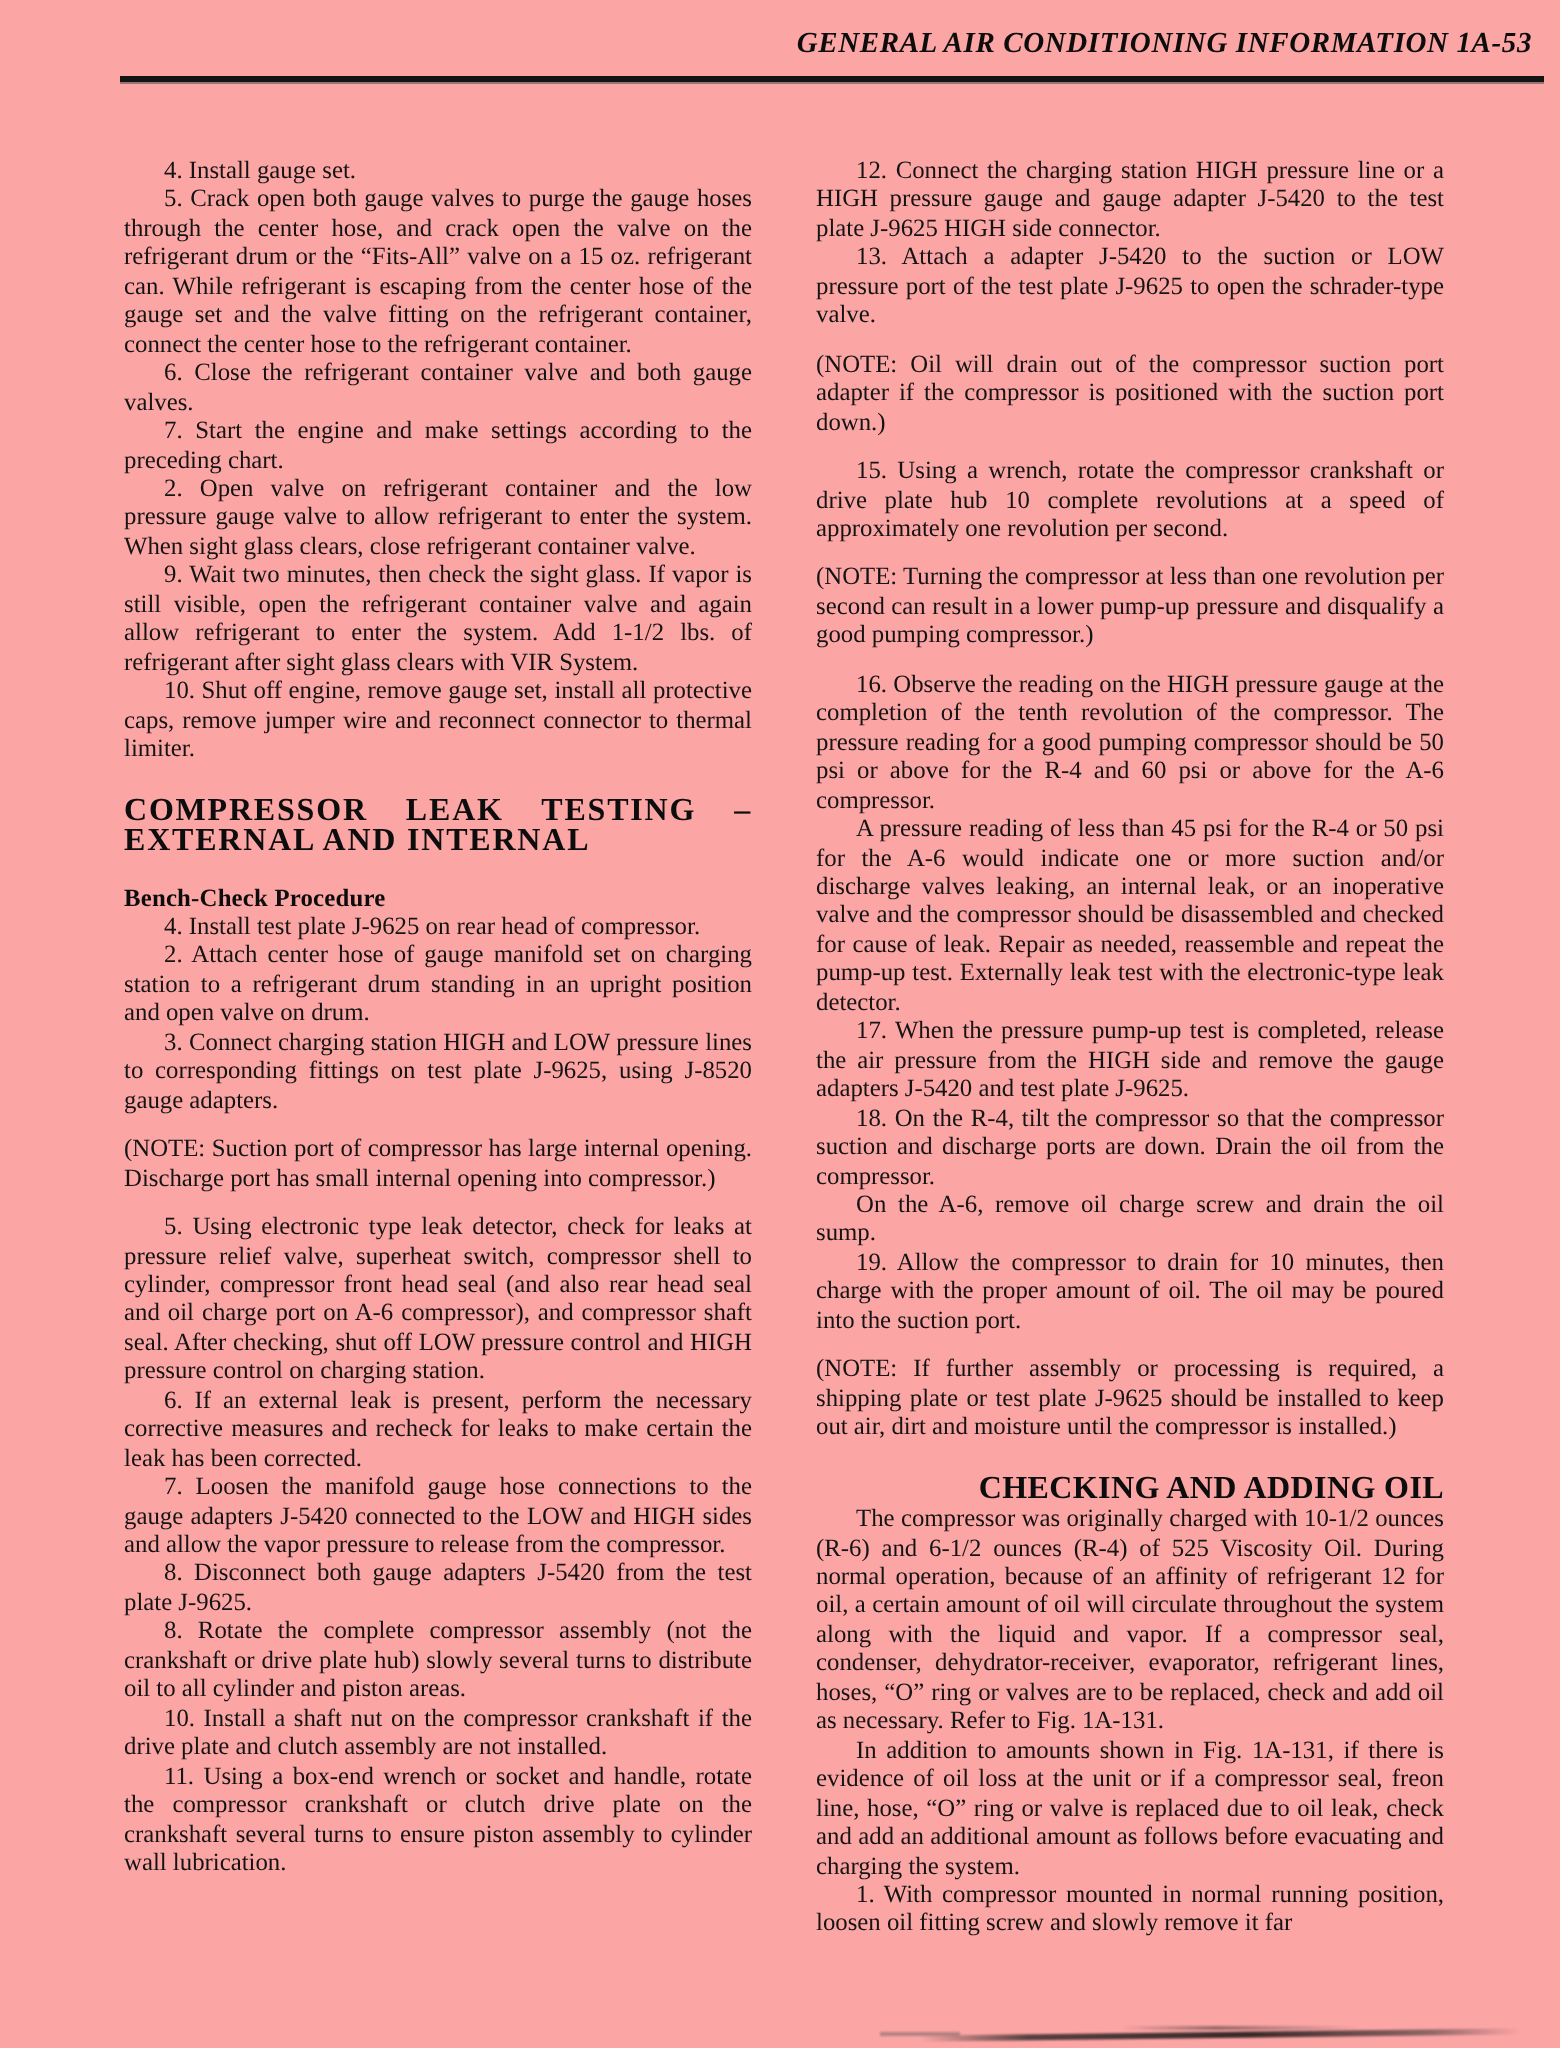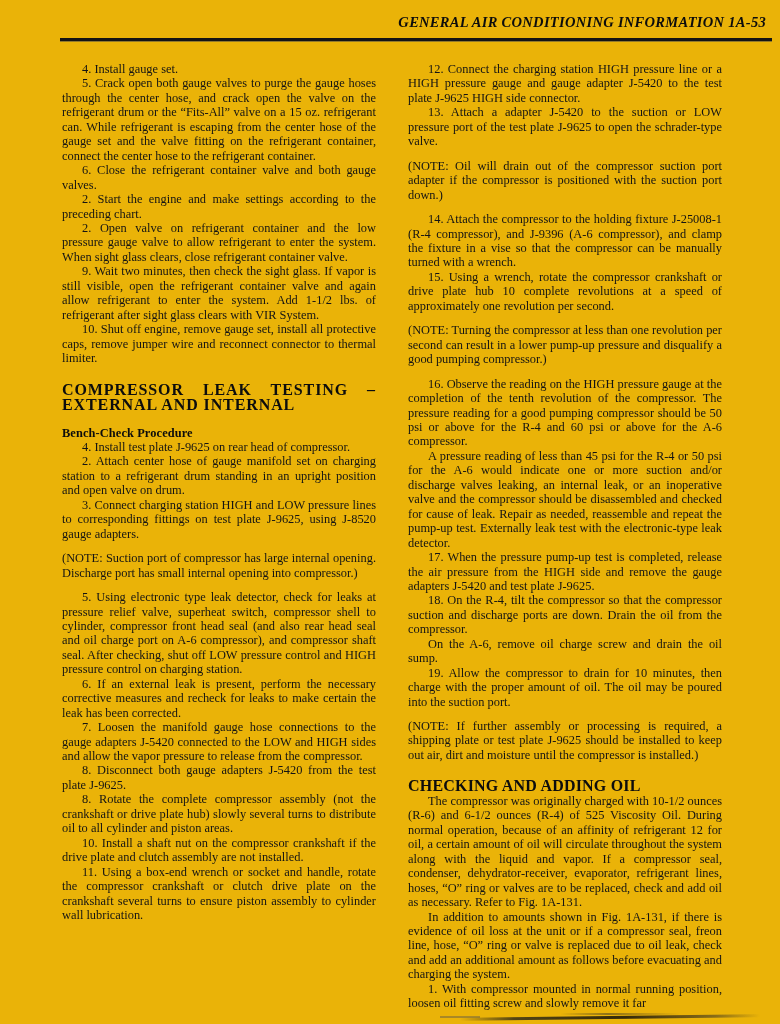--- a/index.html
+++ b/index.html
@@ -13,21 +13,21 @@
     position: relative;
     overflow: hidden;
     font-family: "Liberation Serif", "DejaVu Serif", serif;
     color: #111111;
   }
 
   
   .page {
     position: absolute;
     inset: 0;
-    background: #eab308;
+    background: #fca5a5;
   }
 
   .page-header {
     position: absolute;
     top: 14px;
     left: 60px;
     right: 14px;
     text-align: right;
   }
   .header-title {
@@ -63,20 +63,21 @@
     top: 62px;
     left: 62px;
     width: 660px;
     height: 930px;
     display: flex;
     gap: 32px;
   }
   .col {
     width: 314px;
     position: relative;
+    margin-top: 16px;
   }
 
   p {
     margin: 0;
     font-size: 12.4px;
     line-height: 14.45px;
     text-align: justify;
     text-justify: inter-word;
     color: #141414;
   }
@@ -94,21 +95,21 @@
     font-size: 16px;
     font-weight: bold;
     line-height: 15.5px;
     letter-spacing: 0.9px;
     text-align: justify;
     text-justify: inter-word;
     color: #0d0d0d;
   }
   h2.section-head.tight {
     letter-spacing: 0.2px;
-    text-align: left;
+    text-align: right;
   }
   h3.sub-head {
     margin: 13px 0 0 0;
     font-size: 12.4px;
     font-weight: bold;
     line-height: 14.45px;
     letter-spacing: 0.1px;
     color: #0d0d0d;
   }
 
@@ -160,21 +161,21 @@
     <div class="header-title">GENERAL AIR CONDITIONING INFORMATION 1A-53</div>
   </div>
   <div class="header-rule"></div>
 
   <div class="columns">
 
     <div class="col">
       <p class="indent">4. Install gauge set.</p>
       <p class="indent">5. Crack open both gauge valves to purge the gauge hoses through the center hose, and crack open the valve on the refrigerant drum or the “Fits-All” valve on a 15 oz. refrigerant can. While refrigerant is escaping from the center hose of the gauge set and the valve fitting on the refrigerant container, connect the center hose to the refrigerant container.</p>
       <p class="indent">6. Close the refrigerant container valve and both gauge valves.</p>
-      <p class="indent">2. Start the engine and make settings according to the preceding chart.</p>
+      <p class="indent">7. Start the engine and make settings according to the preceding chart.</p>
       <p class="indent">2. Open valve on refrigerant container and the low pressure gauge valve to allow refrigerant to enter the system. When sight glass clears, close refrigerant container valve.</p>
       <p class="indent">9. Wait two minutes, then check the sight glass. If vapor is still visible, open the refrigerant container valve and again allow refrigerant to enter the system. Add 1-1/2 lbs. of refrigerant after sight glass clears with VIR System.</p>
       <p class="indent">10. Shut off engine, remove gauge set, install all protective caps, remove jumper wire and reconnect connector to thermal limiter.</p>
 
       <h2 class="section-head">COMPRESSOR LEAK TESTING – EXTERNAL AND INTERNAL</h2>
 
       <h3 class="sub-head">Bench-Check Procedure</h3>
 
       <p class="indent">4. Install test plate J-9625 on rear head of compressor.</p>
       <p class="indent">2. Attach center hose of gauge manifold set on charging station to a refrigerant drum standing in an upright position and open valve on drum.</p>
@@ -190,21 +191,20 @@
       <p class="indent">10. Install a shaft nut on the compressor crankshaft if the drive plate and clutch assembly are not installed.</p>
       <p class="indent">11. Using a box-end wrench or socket and handle, rotate the compressor crankshaft or clutch drive plate on the crankshaft several turns to ensure piston assembly to cylinder wall lubrication.</p>
     </div>
 
     <div class="col">
       <p class="indent">12. Connect the charging station HIGH pressure line or a HIGH pressure gauge and gauge adapter J-5420 to the test plate J-9625 HIGH side connector.</p>
       <p class="indent">13. Attach a adapter J-5420 to the suction or LOW pressure port of the test plate J-9625 to open the schrader-type valve.</p>
 
       <p class="note">(NOTE: Oil will drain out of the compressor suction port adapter if the compressor is positioned with the suction port down.)</p>
 
-      <p class="indent">14. Attach the compressor to the holding fixture J-25008-1 (R-4 compressor), and J-9396 (A-6 compressor), and clamp the fixture in a vise so that the compressor can be manually turned with a wrench.</p>
       <p class="indent">15. Using a wrench, rotate the compressor crankshaft or drive plate hub 10 complete revolutions at a speed of approximately one revolution per second.</p>
 
       <p class="note">(NOTE: Turning the compressor at less than one revolution per second can result in a lower pump-up pressure and disqualify a good pumping compressor.)</p>
 
       <p class="indent">16. Observe the reading on the HIGH pressure gauge at the completion of the tenth revolution of the compressor. The pressure reading for a good pumping compressor should be 50 psi or above for the R-4 and 60 psi or above for the A-6 compressor.</p>
       <p class="indent">A pressure reading of less than 45 psi for the R-4 or 50 psi for the A-6 would indicate one or more suction and/or discharge valves leaking, an internal leak, or an inoperative valve and the compressor should be disassembled and checked for cause of leak. Repair as needed, reassemble and repeat the pump-up test. Externally leak test with the electronic-type leak detector.</p>
       <p class="indent">17. When the pressure pump-up test is completed, release the air pressure from the HIGH side and remove the gauge adapters J-5420 and test plate J-9625.</p>
       <p class="indent">18. On the R-4, tilt the compressor so that the compressor suction and discharge ports are down. Drain the oil from the compressor.</p>
       <p class="indent">On the A-6, remove oil charge screw and drain the oil sump.</p>
       <p class="indent">19. Allow the compressor to drain for 10 minutes, then charge with the proper amount of oil. The oil may be poured into the suction port.</p>

